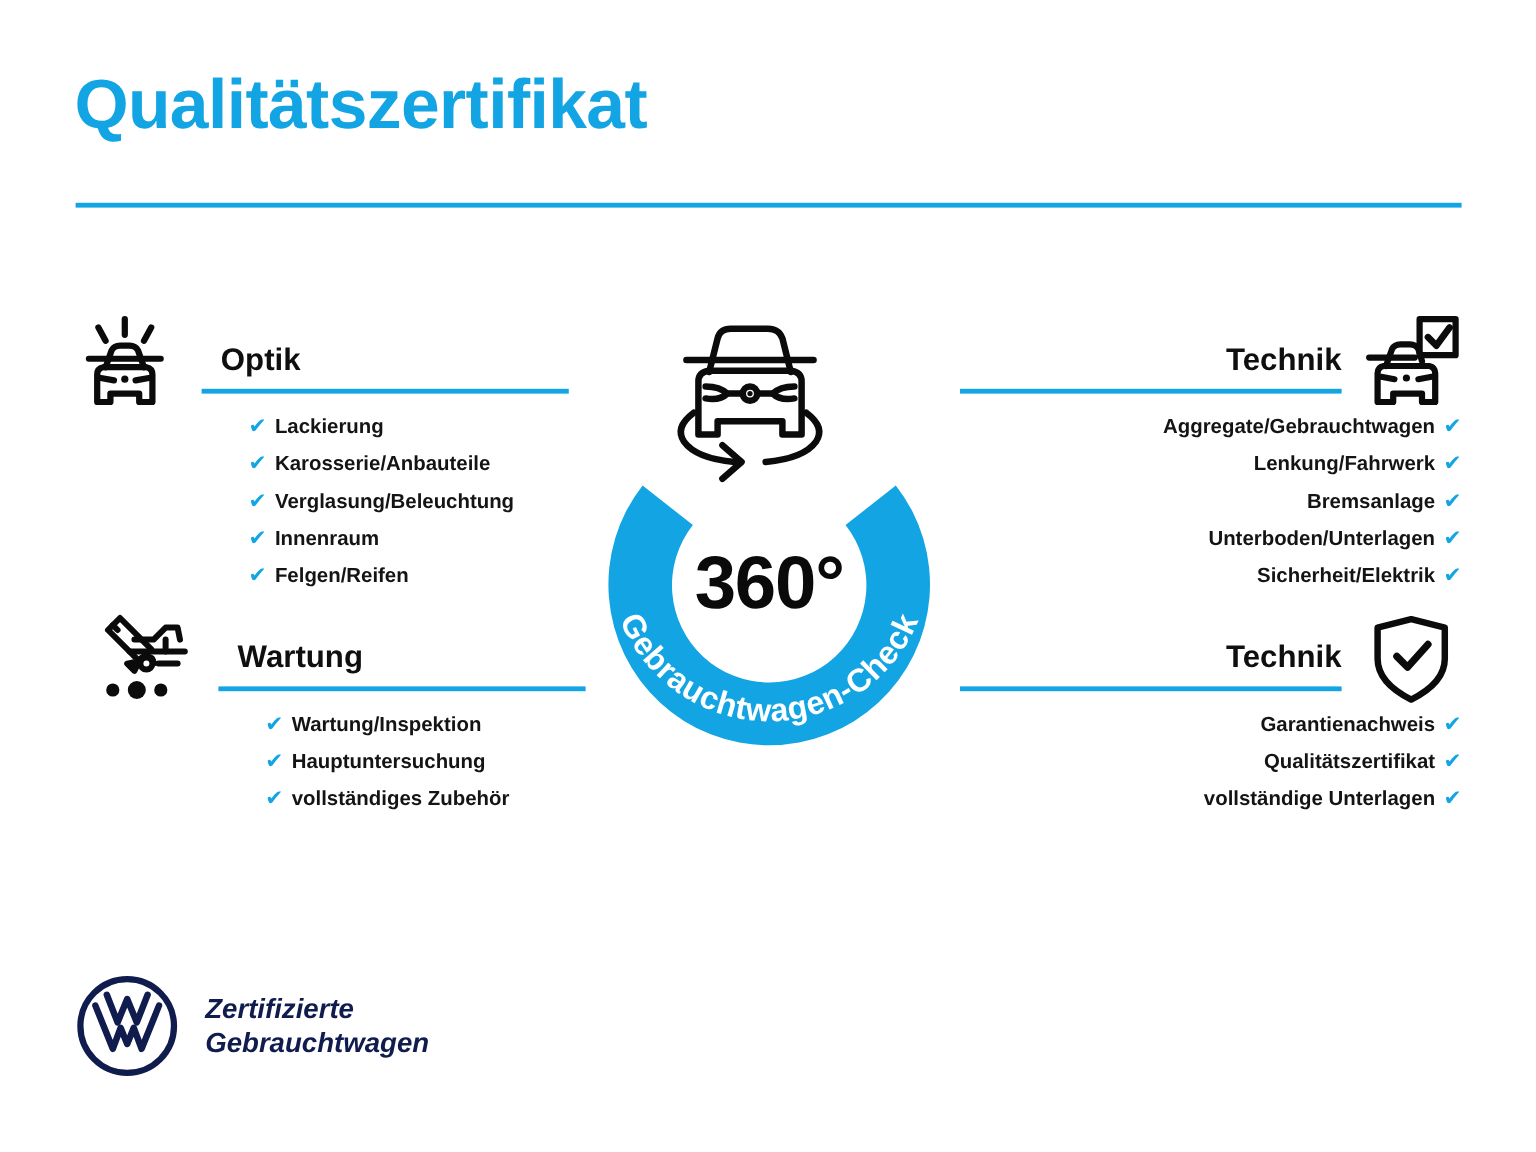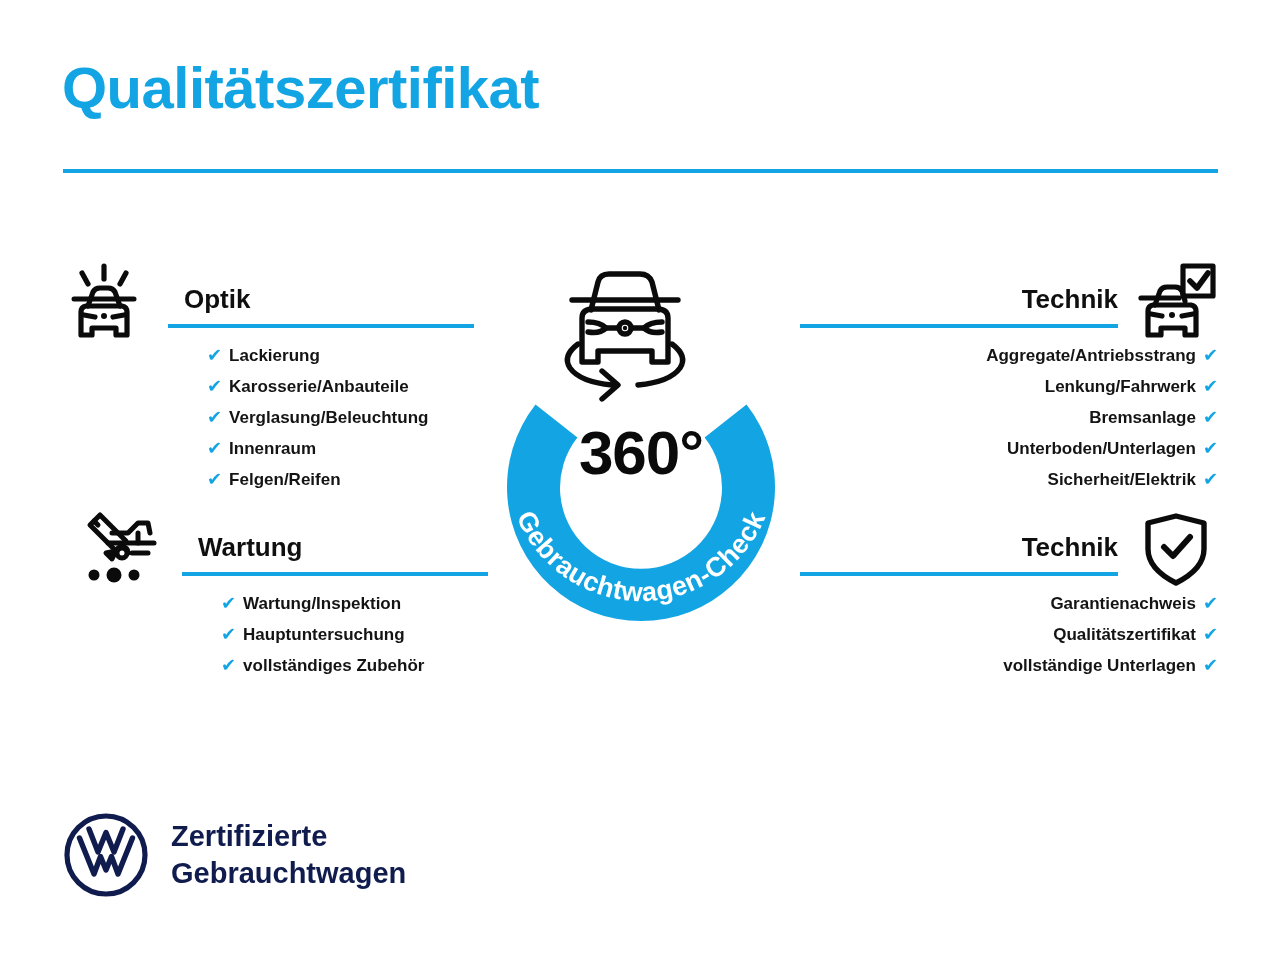--- a/index.html
+++ b/index.html
@@ -120,46 +120,47 @@
     position: absolute;
     left: 466px;
     top: 252px;
     width: 350px;
     height: 380px;
   }
   #badge svg { display: block; }
   #badge-360 {
     position: absolute;
     left: 0;
-    top: 170px;
+    top: 204px;
     width: 350px;
     text-align: center;
     font-size: 62px;
     font-weight: 700;
     color: #0a0a0a;
     letter-spacing: -1px;
     line-height: 1;
   }
 
   
   #footer {
     position: absolute;
     left: 63px;
     top: 812px;
     display: flex;
     align-items: center;
     gap: 22px;
   }
   #vw-logo svg { display: block; }
   #footer-text {
-    font-size: 29px;
+    font-size: 23px;
     font-weight: 700;
     color: #101C4E;
     line-height: 1.28;
     white-space: pre-line;
+    font-style: italic;
   }
 </style>
 </head>
 <body>
 
 <div id="page-title">Qualitätszertifikat</div>
 
 <div id="header-divider"></div>
 
 <div class="section sec-optik left">
@@ -216,21 +217,21 @@
         <rect x="48" y="3" width="30" height="30" stroke-width="5.2"></rect>
         <path d="M55 18 L62 25 L73 10" stroke-width="5.6"></path>
       </svg>
     </div>
     <div class="sec-title-wrap">
       <div class="sec-title">Technik</div>
       <div class="sec-rule"></div>
     </div>
   </div>
   <ul class="sec-list">
-    <li><span>Aggregate/Antriebsstrang</span><span class="chk">✔</span></li>
+    <li><span>Aggregate/Gebrauchtwagen</span><span class="chk">✔</span></li>
     <li><span>Lenkung/Fahrwerk</span><span class="chk">✔</span></li>
     <li><span>Bremsanlage</span><span class="chk">✔</span></li>
     <li><span>Unterboden/Unterlagen</span><span class="chk">✔</span></li>
     <li><span>Sicherheit/Elektrik</span><span class="chk">✔</span></li>
   </ul>
 </div>
 
 <div class="section sec-wartung left">
   <div class="sec-head">
     <div class="sec-icon">

